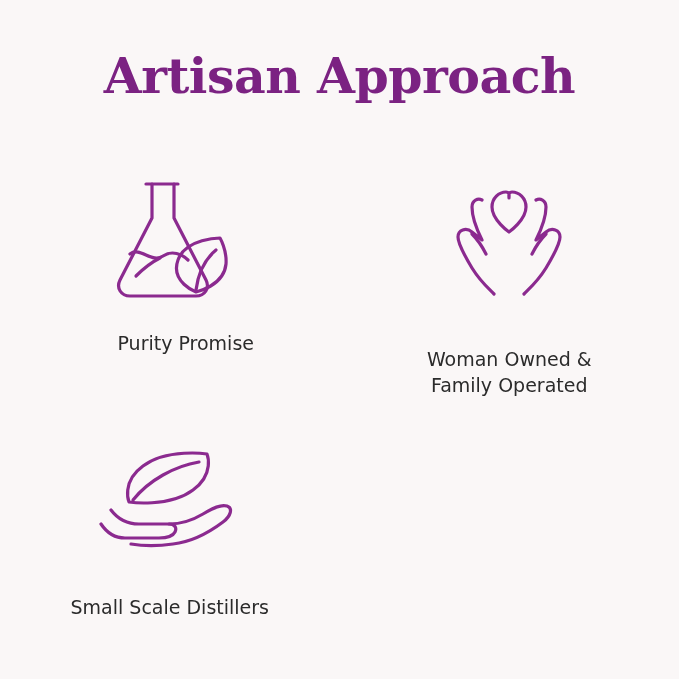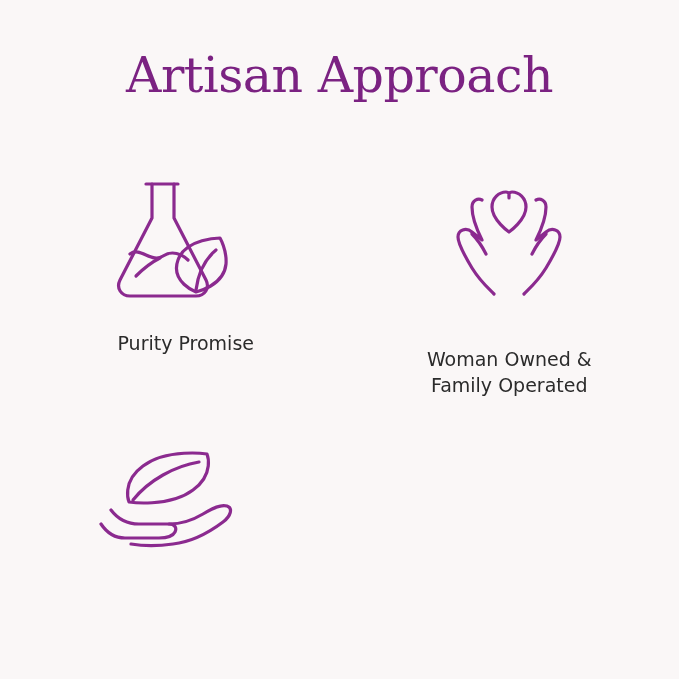--- a/index.html
+++ b/index.html
@@ -20,21 +20,21 @@
     background: #faf7f7;
     box-sizing: border-box;
   }
   .title {
     position: absolute;
     top: 46px;
     left: 0;
     width: 679px;
     text-align: center;
     font-family: "DejaVu Serif", serif;
-    font-weight: normal;
+    font-weight: bold;
     font-size: 49px;
     line-height: 60px;
     letter-spacing: -0.5px;
     color: #7b2282;
   }
   .grid {
     position: absolute;
     top: 150px;
     left: 0;
     width: 679px;
@@ -114,17 +114,18 @@
 
     <div class="cell cell-3">
       <div class="icon-wrap">
         <svg width="150" height="110" viewBox="0 0 150 110" fill="none" stroke="#8b2a8f" stroke-width="3.2" stroke-linecap="round" stroke-linejoin="round">
           <path d="M112 10 C112 10 72 4 48 22 C26 38 34 58 34 58 C34 58 74 64 98 46 C120 30 112 10 112 10 Z"></path>
           <path d="M104 18 C80 22 54 36 38 56"></path>
           <path d="M16 66 C22 74 32 80 44 80 H74 C80 80 82 84 80 88 C78 92 72 94 64 94 H30 C18 94 10 86 6 80"></path>
           <path d="M74 80 C86 80 98 76 108 70 C118 64 126 60 132 62 C138 64 136 72 128 78 C112 90 96 98 78 100 C64 102 48 102 36 100"></path>
         </svg>
       </div>
+      <div class="cell-label">Small Scale Distillers</div>
     </div>
 
 
   </div>
 </div>
 
 </body></html>

